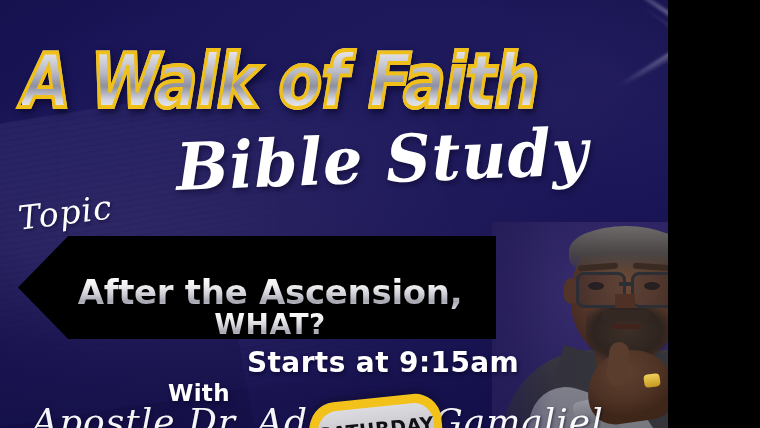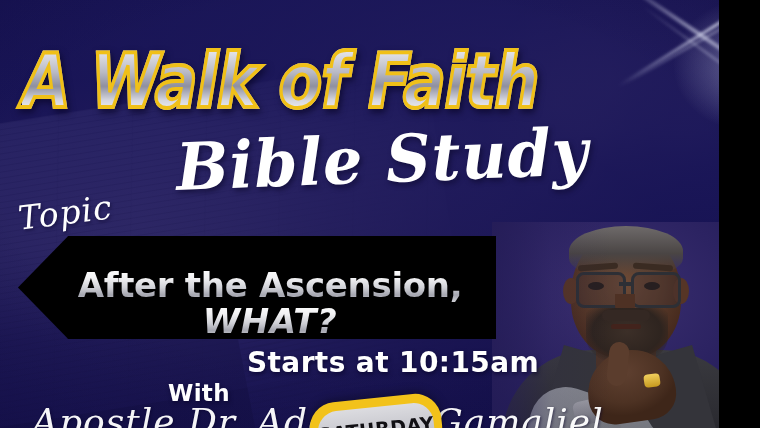--- a/index.html
+++ b/index.html
@@ -1,18 +1,18 @@
 <!DOCTYPE html>
 <html><head>
 <meta charset="utf-8">
 <style>
   html,body{margin:0;padding:0;background:#000;}
   .poster{
     position:relative;
-    width:719px;height:428px;
+    width:668px;height:428px;
     overflow:hidden;
     font-family:"Liberation Sans", sans-serif;
     background:#2b2550;
   }
 
   
   .bg-base{
     position:absolute;inset:0;
     background:
       radial-gradient(120% 90% at 72% 18%, #6b6490 0%, #4a4476 32%, #342f63 58%, #241f55 78%, #191452 100%);
@@ -173,21 +173,21 @@
     text-align:center;
   }
   .topic-line{
     font-size:34px;
     letter-spacing:-.3px;
     background:linear-gradient(to bottom,
       #ffffff 0%, #f2f2f4 28%, #cfd0d6 55%, #a5a6b0 75%, #d9dade 100%);
     -webkit-background-clip:text;background-clip:text;color:transparent;
     white-space:nowrap;
   }
-  .topic-line2{ font-size:34px; letter-spacing:.5px;font-style:italic; }
+  .topic-line2{ font-size:28px; letter-spacing:.5px; }
 
   
   .starts{
     position:absolute;left:247px;top:349px;
     font-family:"DejaVu Sans", sans-serif;
     font-weight:bold;font-size:28px;line-height:1;
     color:#ffffff;letter-spacing:.4px;
     text-shadow:1px 2px 4px rgba(8,4,40,.75);
     white-space:nowrap;
   }
@@ -395,21 +395,21 @@
   <div class="script-title">Bible Study</div>
 
   <div class="topic-label">Topic</div>
 
   <div class="topic-banner"></div>
   <div class="topic-text">
     <div class="topic-line">After the Ascension,</div>
     <div class="topic-line topic-line2">WHAT?</div>
   </div>
 
-  <div class="starts">Starts at 10:15am</div>
+  <div class="starts">Starts at 9:15am</div>
 
   <div class="with">With</div>
 
   <div class="signature">Apostle Dr. Adeyemi Gamaliel</div>
 
   <div class="day-badge">
     <div class="day-badge-inner"></div>
   </div>
   <div class="day-badge-label">SATURDAY</div>
 

